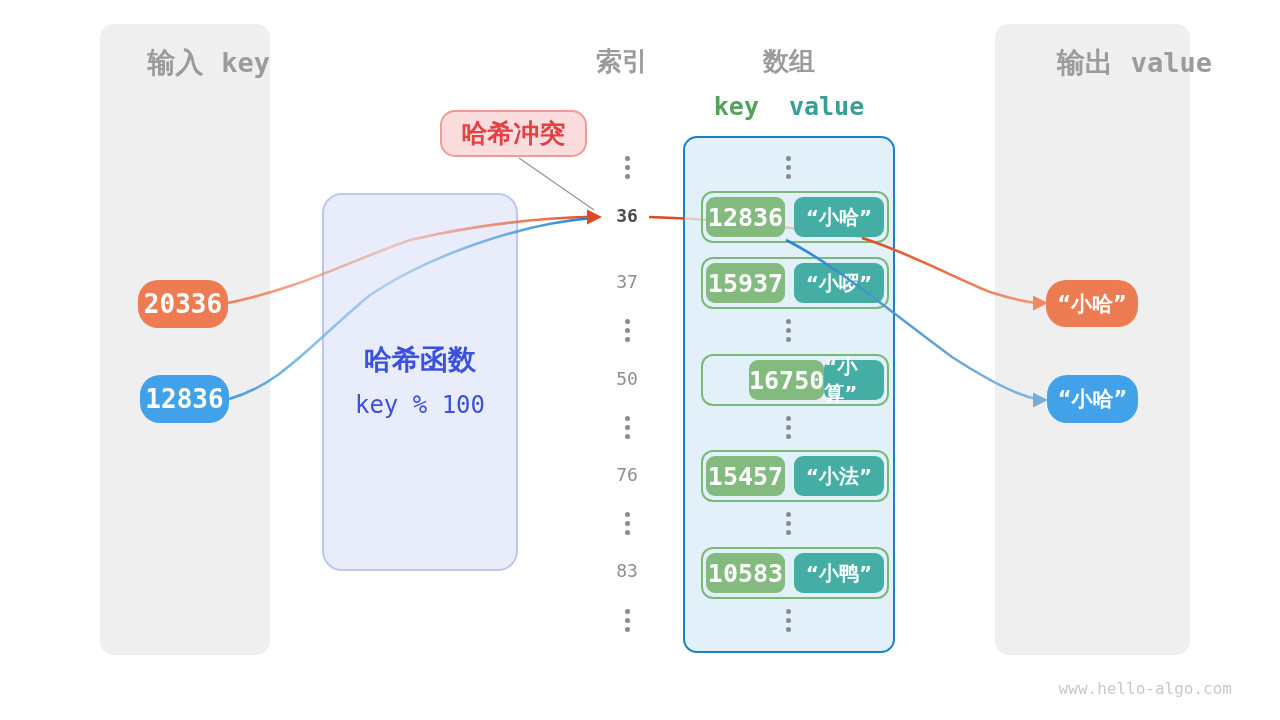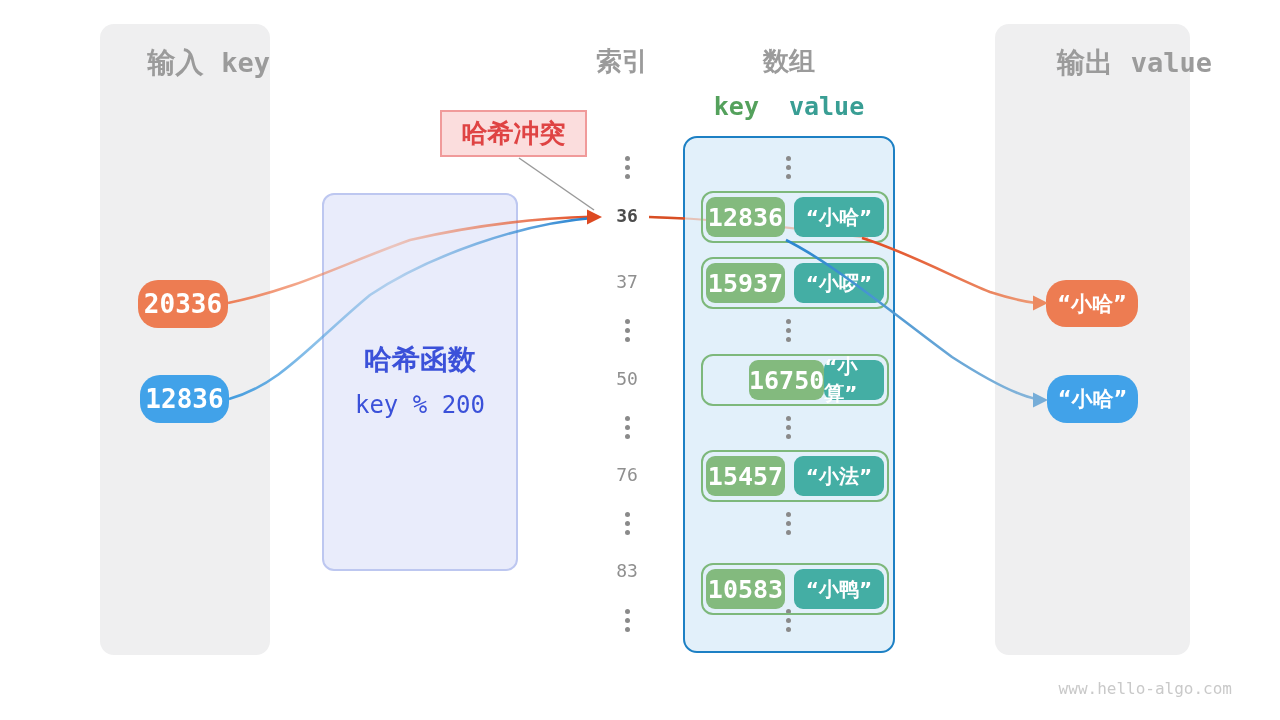--- a/index.html
+++ b/index.html
@@ -18,29 +18,29 @@
 
   
   .pill{position:absolute;border-radius:20px;color:#ffffff;display:flex;align-items:center;justify-content:center;}
   .pill.num{font-family:"DejaVu Sans Mono","Liberation Mono",monospace;font-size:26px;font-weight:bold;}
   .pill.word{font-size:21px;font-weight:bold;}
   .bg-orange{background:#ed7c52;}
   .bg-blue{background:#41a2e9;}
 
   
   .hash-box{position:absolute;left:322px;top:193px;width:196px;height:378px;background:#e9ecfb;
-            border:2px solid #bdc7f0;border-radius:12px;box-sizing:border-box;}
+            border:2px solid #bdc7f0;border-radius:20px;box-sizing:border-box;}
   .hash-title{position:absolute;left:0;top:146px;width:100%;text-align:center;
               font-size:28px;font-weight:bold;color:#3b51d9;}
   .hash-formula{position:absolute;left:0;top:196px;width:100%;text-align:center;
                 font-size:24px;color:#3b51d9;}
 
   
   .collision{position:absolute;left:440px;top:110px;width:147px;height:47px;background:#fbdddd;
-             border:2px solid #f09a9a;border-radius:0;box-sizing:border-box;
+             border:2px solid #f09a9a;border-radius:15px;box-sizing:border-box;
              display:flex;align-items:center;justify-content:center;
              font-size:26px;font-weight:bold;color:#df4343;}
 
   
   .col-header{position:absolute;text-align:center;font-size:26px;font-weight:bold;color:#9b9b9b;}
   .kv-header{position:absolute;left:683px;top:92px;width:212px;display:flex;justify-content:center;gap:30px;
              font-family:"DejaVu Sans Mono","Liberation Mono",monospace;font-size:25px;font-weight:bold;}
   .kv-header .k{color:#54a15c;} .kv-header .v{color:#399e94;}
 
   
@@ -74,21 +74,21 @@
 <div id="canvas">
 
   <div class="panel layer1" style="left:100px;top:24px;width:170px;height:631px;"></div>
   <div class="panel-title layer3" style="left:100px;top:44px;width:170px;">
     <span>输入</span>
     <span class="mono" style="margin-left:8px;">key</span>
   </div>
 
   <div class="hash-box layer1">
     <div class="hash-title">哈希函数</div>
-    <div class="hash-formula mono">key % 200</div>
+    <div class="hash-formula mono">key % 100</div>
   </div>
 
   <div class="panel layer1" style="left:995px;top:24px;width:195px;height:631px;"></div>
   <div class="panel-title layer3" style="left:962px;top:44px;width:222px;margin-left:28px;">
     <span>输出</span>
     <span class="mono" style="margin-left:8px;">value</span>
   </div>
 
   <div class="col-header layer3" style="left:572px;top:44px;width:100px;">索引</div>
   <div class="col-header layer3" style="left:739px;top:44px;width:100px;">数组</div>
@@ -177,21 +177,21 @@
     <div class="cell val">“小啰”</div>
   </div>
   <div class="row layer3" style="top:354px;padding-left:46px;">
     <div class="cell key">16750</div>
     <div class="cell val">“小算”</div>
   </div>
   <div class="row layer3" style="top:450px;">
     <div class="cell key">15457</div>
     <div class="cell val">“小法”</div>
   </div>
-  <div class="row layer3" style="top:547px;margin-top:16px;">
+  <div class="row layer3" style="top:547px;">
     <div class="cell key">10583</div>
     <div class="cell val">“小鸭”</div>
   </div>
 
   <svg class="flow layer4" width="1280" height="720">
     <defs>
       <linearGradient id="gInOrange" gradientUnits="userSpaceOnUse" x1="228" y1="0" x2="594" y2="0">
         <stop offset="0" stop-color="#ed6b3d" stop-opacity="0.85"></stop>
         <stop offset="0.45" stop-color="#ed8a63" stop-opacity="0.4"></stop>
         <stop offset="1" stop-color="#e1491f" stop-opacity="1"></stop>

